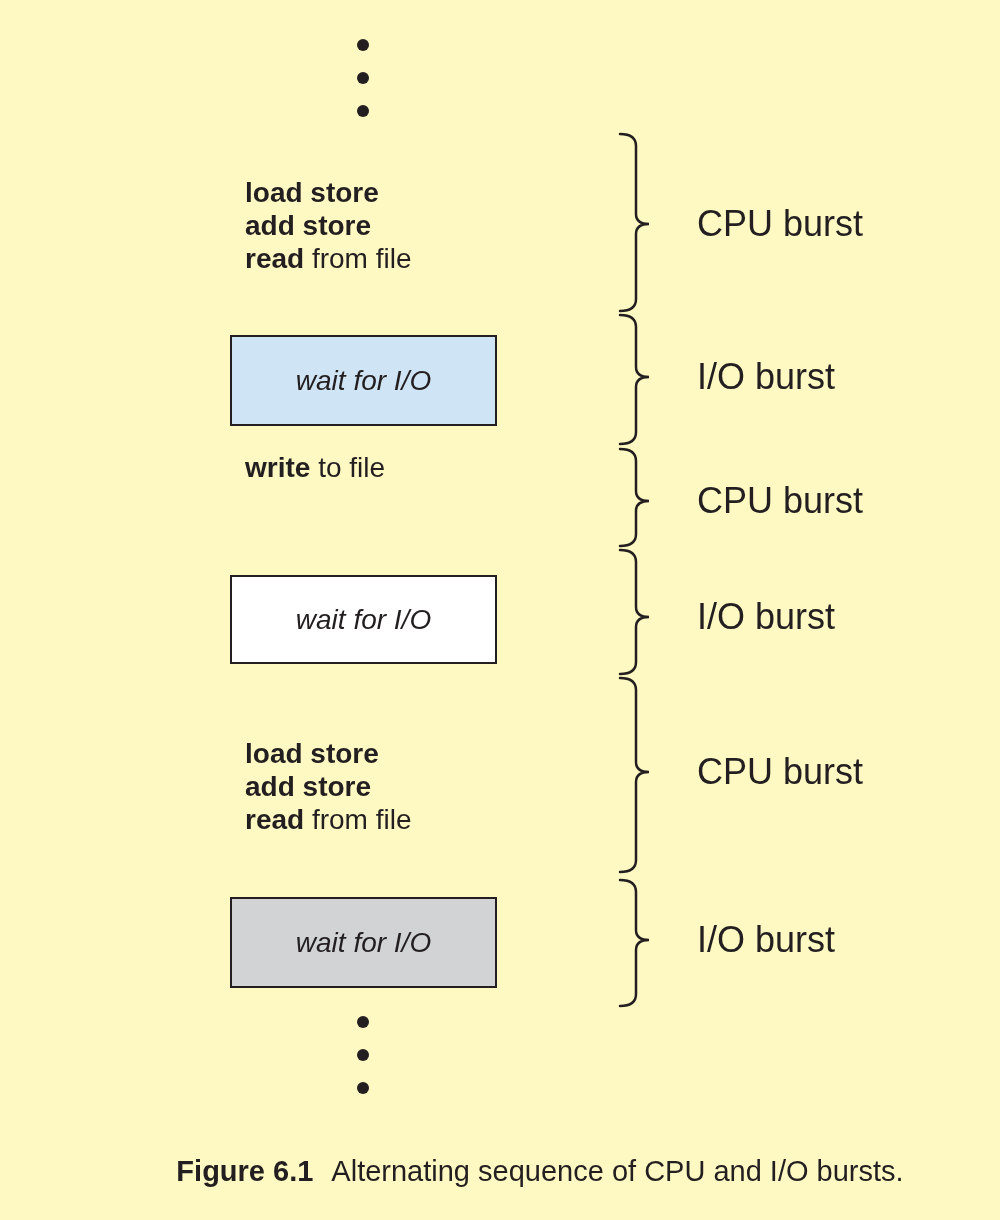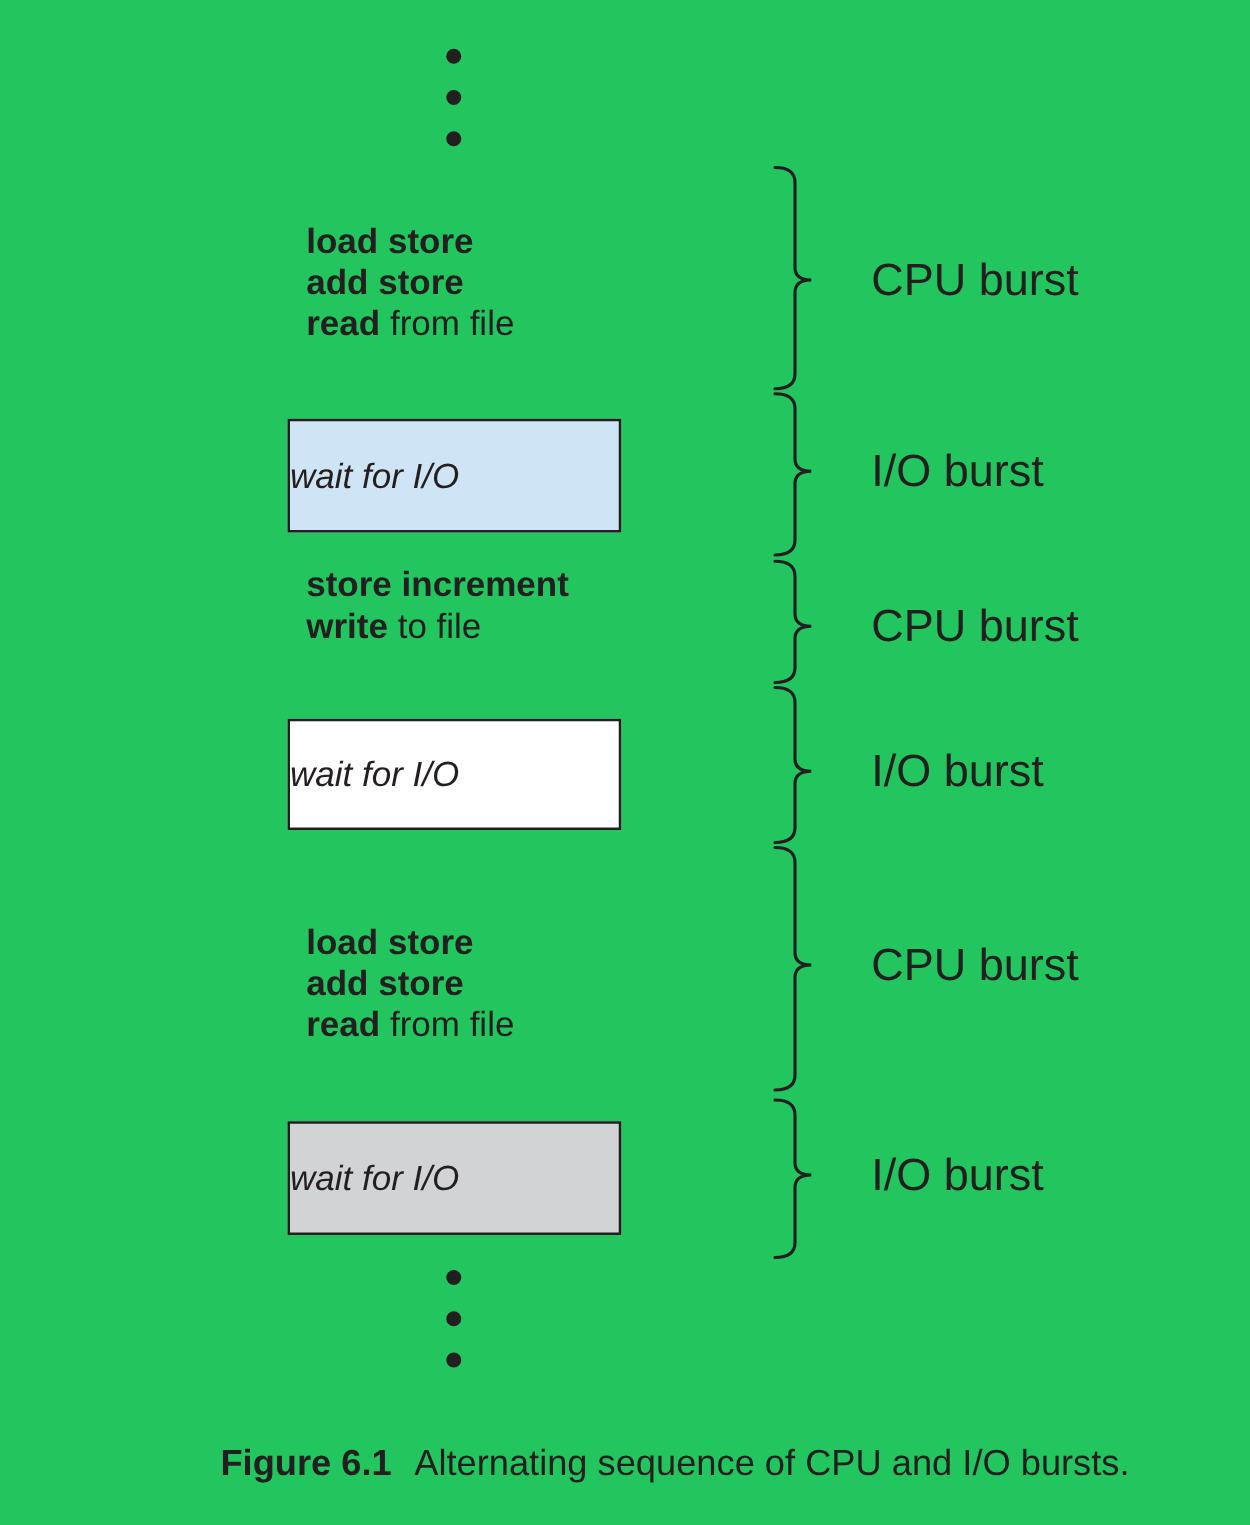--- a/index.html
+++ b/index.html
@@ -4,21 +4,21 @@
 <style>
   html, body {
     margin: 0;
     padding: 0;
     background: #ffffff;
   }
   .canvas {
     position: relative;
     width: 1000px;
     height: 1220px;
-    background: #22c55e;
+    background: #fef9c3;
     font-family: "Liberation Sans", sans-serif;
     color: #231f20;
     overflow: hidden;
   }
   
   .dots {
     position: absolute;
     left: 357px;
     display: flex;
     flex-direction: column;
@@ -46,21 +46,21 @@
   
   .wait-box {
     position: absolute;
     left: 230px;
     width: 267px;
     height: 91px;
     box-sizing: border-box;
     border: 2.5px solid #231f20;
     display: flex;
     align-items: center;
-    justify-content: flex-start;
+    justify-content: center;
     font-size: 28px;
     font-style: italic;
     color: #231f20;
   }
   .wait-box.n1 { top: 335px; }
   .wait-box.n2 { top: 575px; height: 89px; }
   .wait-box.n3 { top: 897px; }
   
   .braces-svg {
     position: absolute;
@@ -118,21 +118,20 @@
     <div><span class="b">load store</span><span class="r"></span></div>
     <div><span class="b">add store</span><span class="r"></span></div>
     <div><span class="b">read</span><span class="r"> from file</span></div>
   </div>
 
   <div class="wait-box n1" style="background-color: rgb(207, 228, 244);">
     <span>wait for I/O</span>
   </div>
 
   <div class="code-block" style="top:451px">
-    <div><span class="b">store increment</span><span class="r"></span></div>
     <div><span class="b">write</span><span class="r"> to file</span></div>
   </div>
 
   <div class="wait-box n2" style="background-color: rgb(255, 255, 255);">
     <span>wait for I/O</span>
   </div>
 
   <div class="code-block" style="top:737px">
     <div><span class="b">load store</span><span class="r"></span></div>
     <div><span class="b">add store</span><span class="r"></span></div>

